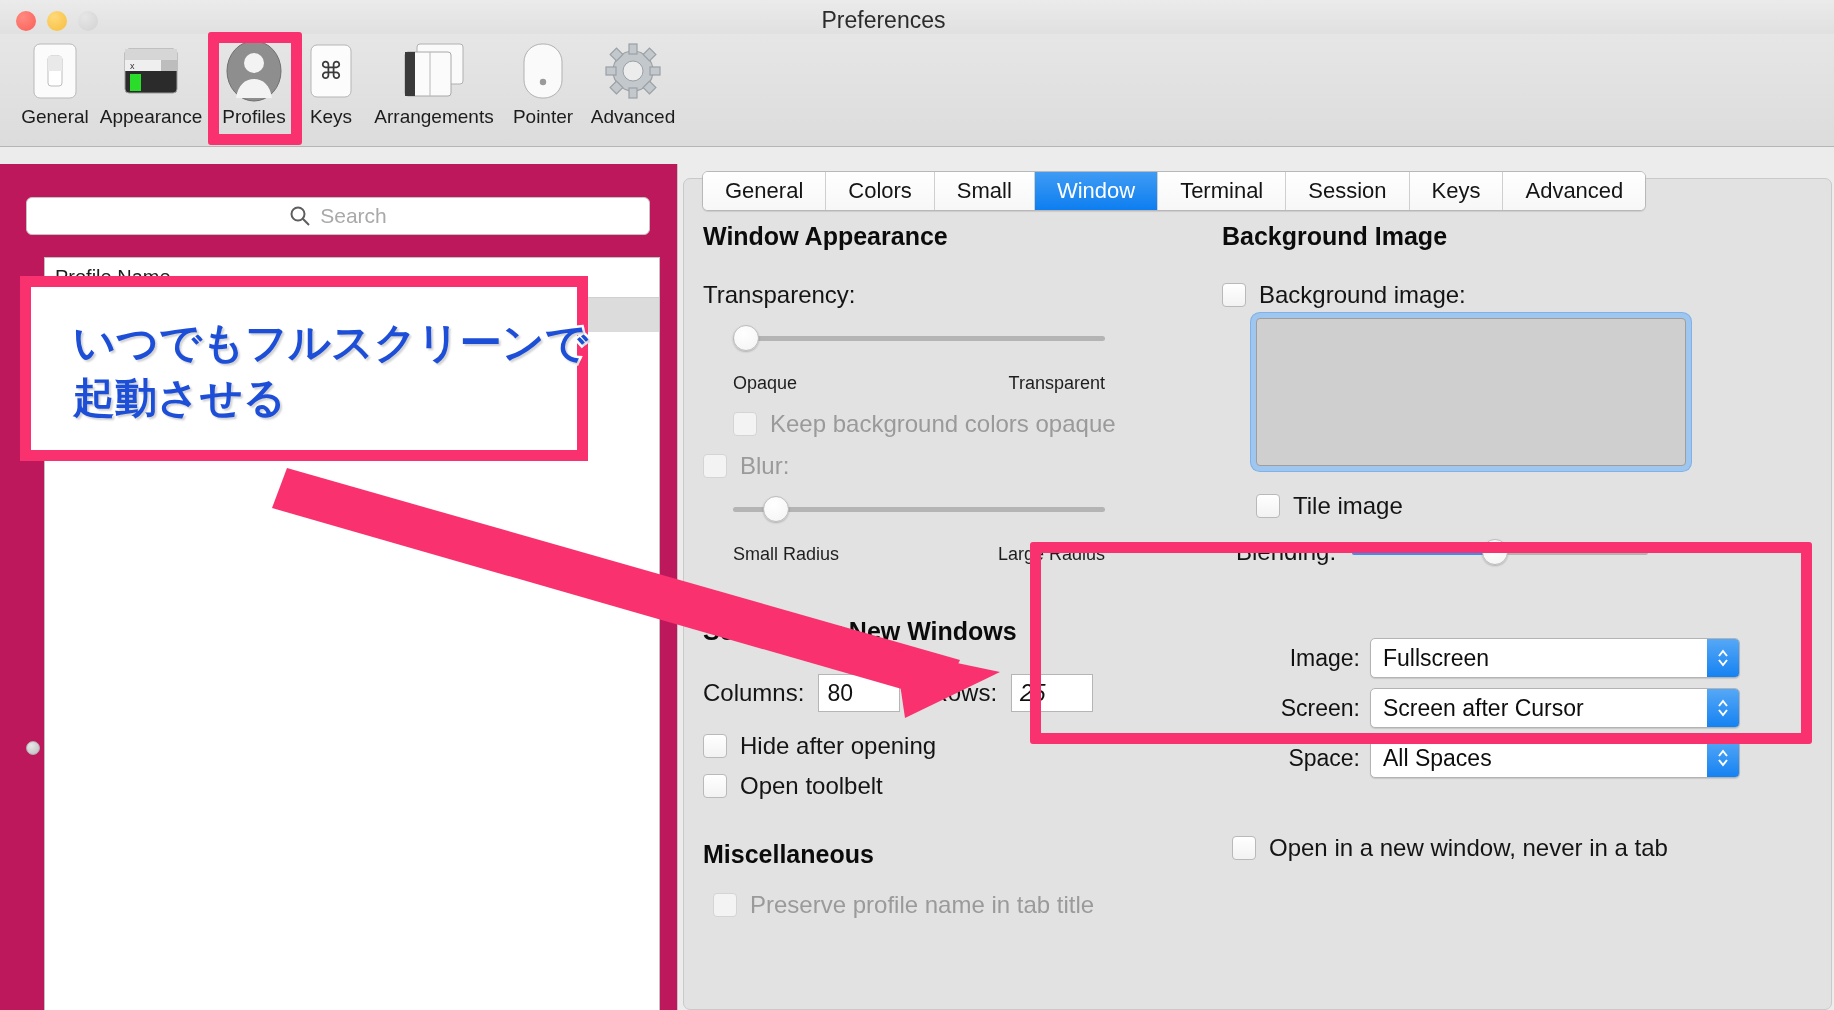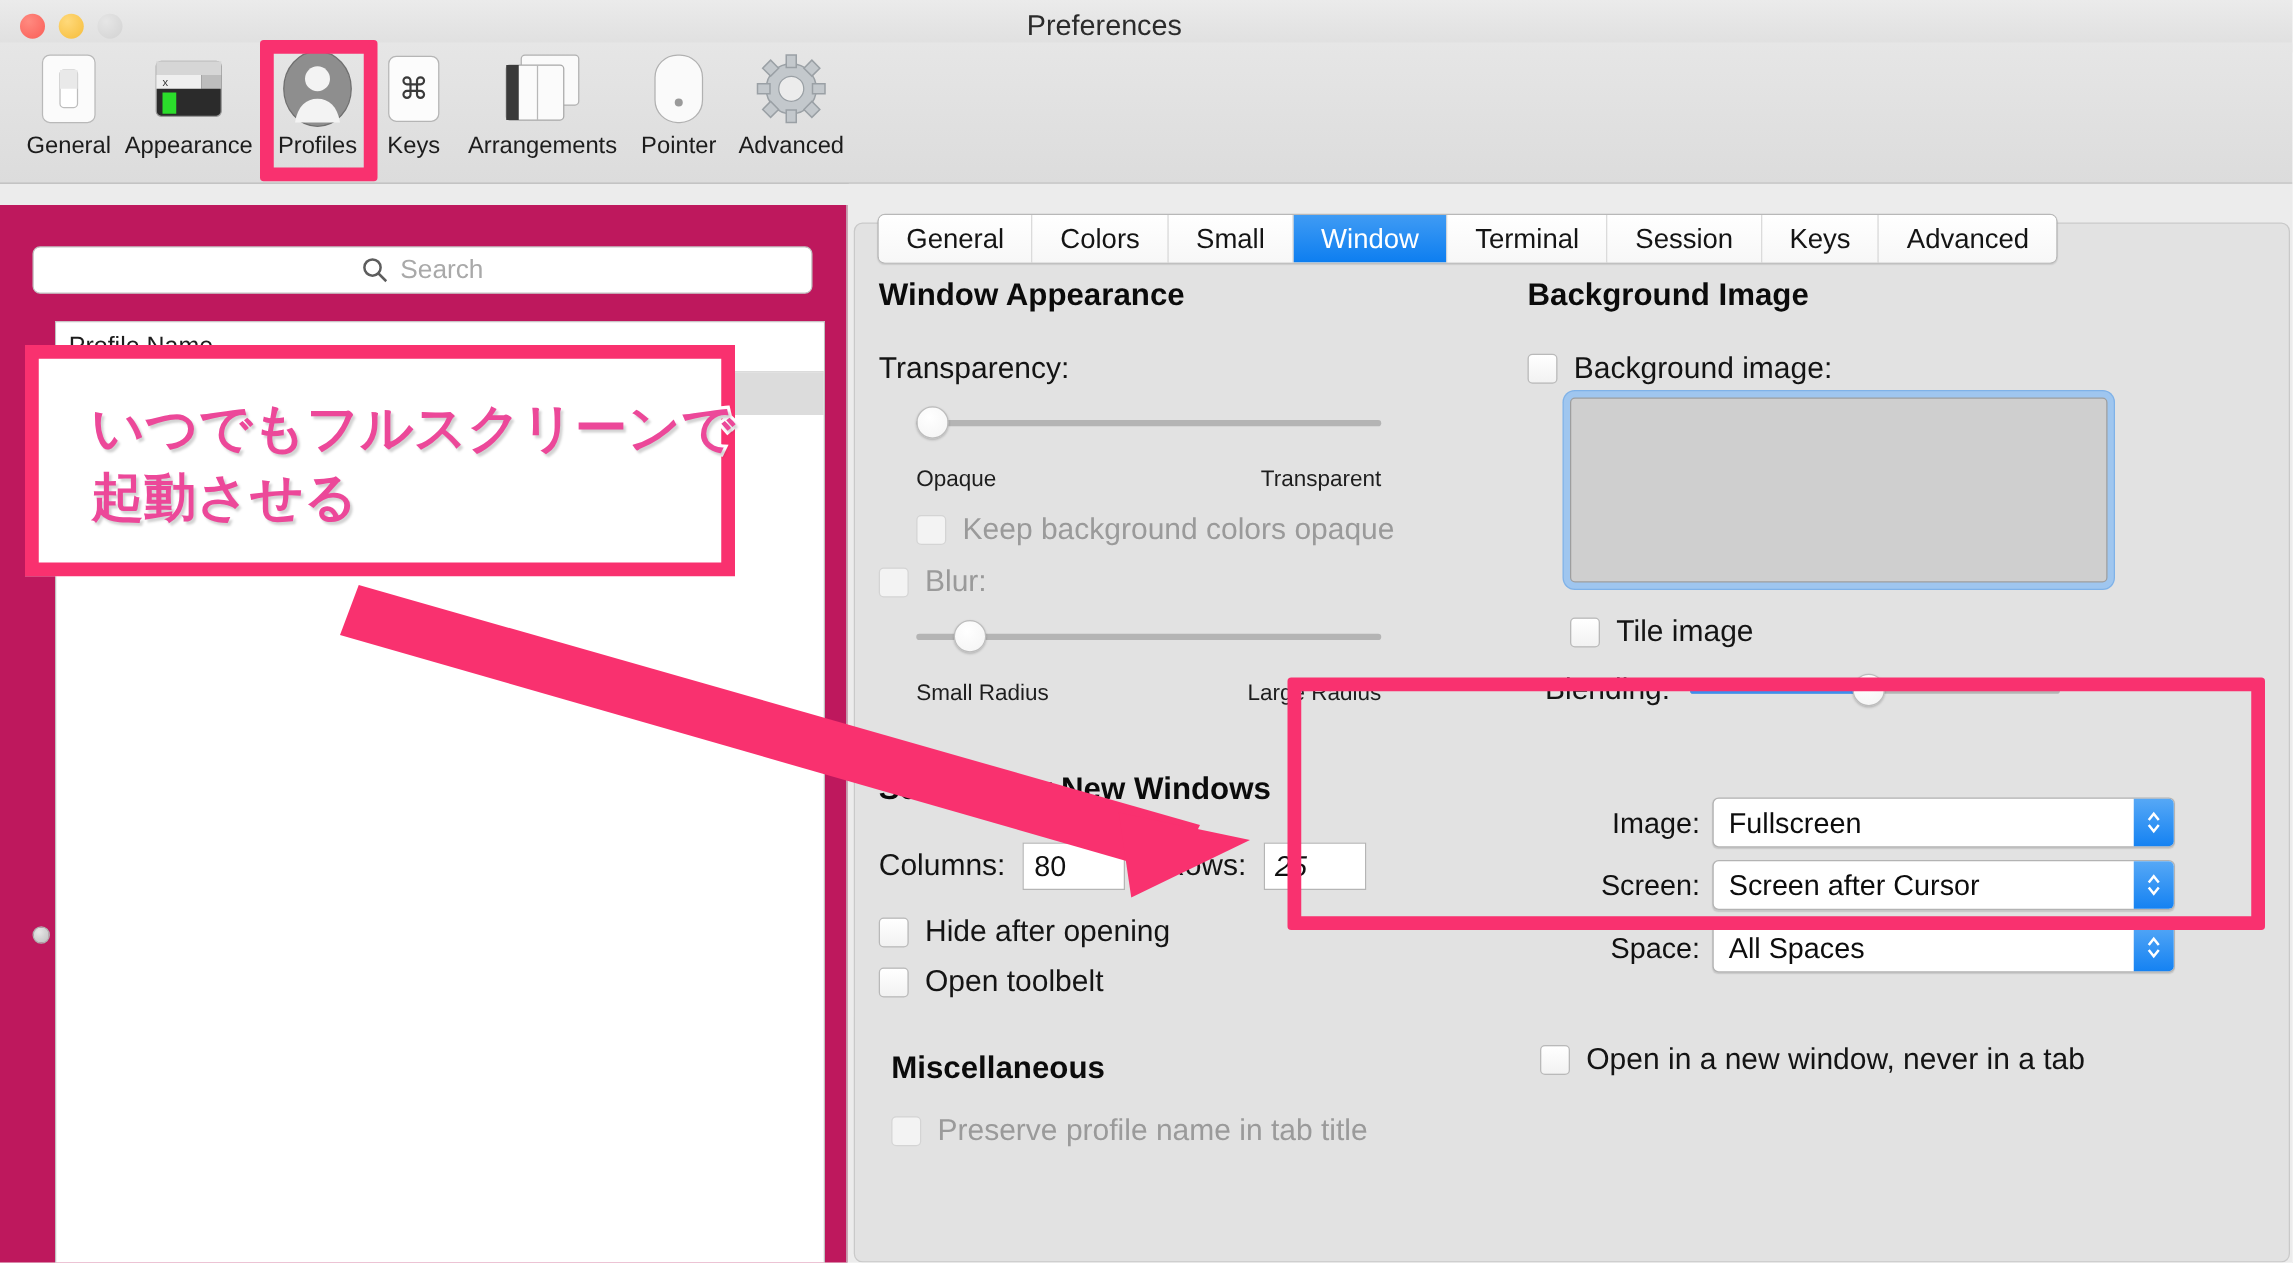--- a/index.html
+++ b/index.html
@@ -204,21 +204,21 @@
     border-radius: 3px; pointer-events: none; z-index: 40;
   }
   .note-box {
     position: absolute; left: 20px; top: 276px;
     width: 568px; height: 185px;
     background: #fff; border: 11px solid #f9316f;
     z-index: 45;
     padding: 28px 0 0 42px;
   }
   .note-line {
-    font-size: 42px; font-weight: bold; color: #ec4899;
+    font-size: 42px; font-weight: bold; color: #1d4ed8;
     line-height: 1.32;
     -webkit-text-stroke: 5px #ffffff;
     paint-order: stroke fill;
     text-shadow: 2px 2px 2px rgba(0,0,0,.18);
     white-space: nowrap;
   }
   svg.arrow { position: absolute; left: 0; top: 0; z-index: 50; pointer-events: none; }
 </style>
 </head>
 <body>
@@ -412,21 +412,21 @@
 
       <div class="cbrow" style="margin-top:20px;">
         <span class="cb"></span>
         <span class="lbl">Hide after opening</span>
       </div>
       <div class="cbrow" style="margin-top:12px;">
         <span class="cb"></span>
         <span class="lbl">Open toolbelt</span>
       </div>
 
-      <div class="sec-title" style="margin-top:40px;margin-left:10px;">Miscellaneous</div>
+      <div class="sec-title" style="margin-top:40px;">Miscellaneous</div>
 
       <div class="cbrow" style="margin:22px 0 0 10px;">
         <span class="cb dim"></span>
         <span class="lbl dim">Preserve profile name in tab title</span>
       </div>
     </div>
 
     <div class="col-right">
 
       <div class="sec-title">Background Image</div>

